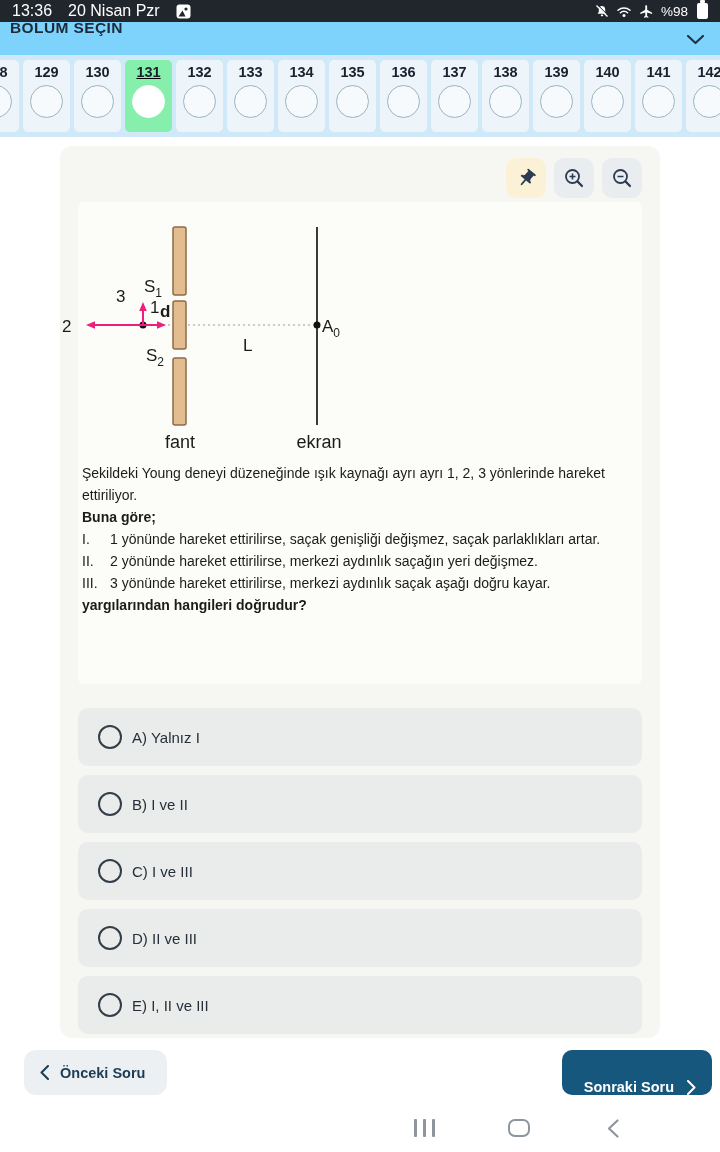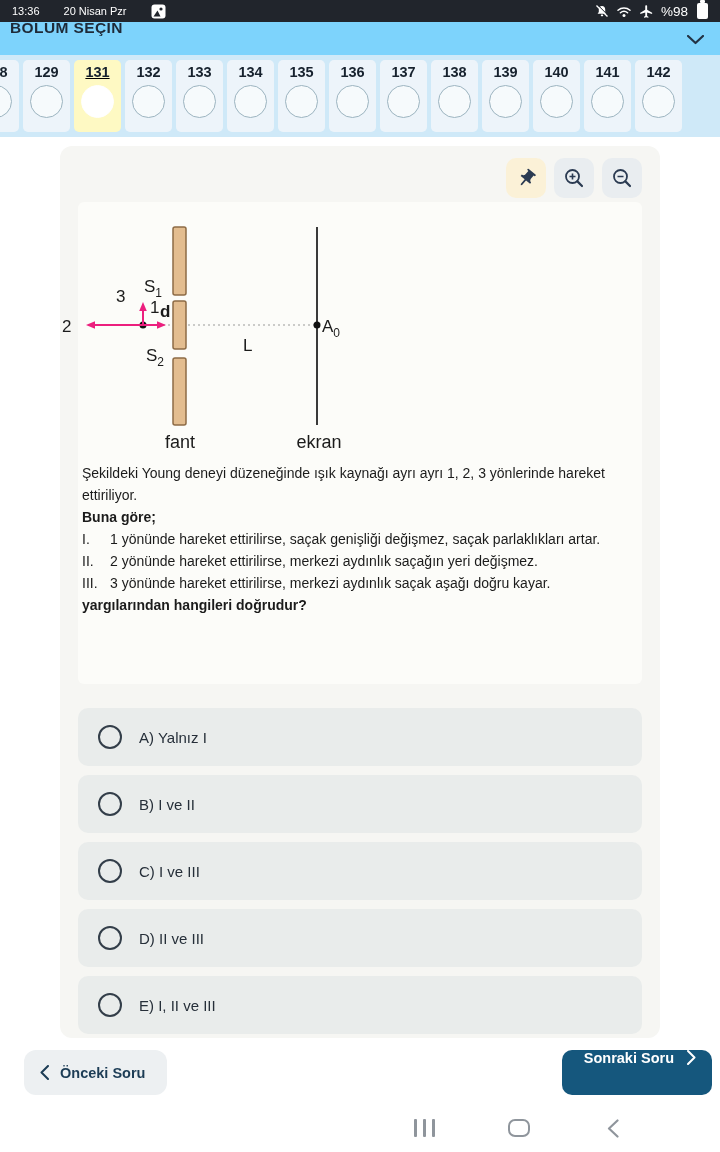--- a/index.html
+++ b/index.html
@@ -2,39 +2,39 @@
 <html><head>
 <meta charset="utf-8">
 <style>
   html,body{margin:0;padding:0;}
   body{font-family:"Liberation Sans",sans-serif;background:#fff;}
   .screen{position:relative;width:720px;height:1152px;background:#fff;overflow:hidden;}
 
   
   .status-bar{position:absolute;top:0;left:0;width:720px;height:22px;background:#21252c;
     display:flex;align-items:center;padding:0 12px;box-sizing:border-box;color:#fff;}
-  .sb-left{display:flex;align-items:center;gap:24px;font-size:11px;font-weight:400;}
+  .sb-left{display:flex;align-items:center;gap:16px;font-size:16px;font-weight:400;}
   .sb-right{margin-left:auto;display:flex;align-items:center;gap:7px;font-size:13.5px;}
   .sb-icon{display:flex;align-items:center;}
   .battery{position:relative;width:11px;height:16px;background:#fff;border-radius:2px;margin-left:2px;}
   .battery:before{content:"";position:absolute;top:-3px;left:3px;width:5px;height:3px;background:#fff;border-radius:1px;}
   .battery:after{content:"";position:absolute;top:1px;left:1px;right:1px;height:2px;background:#21252c;opacity:.0;}
 
   
   .section-header{position:absolute;top:22px;left:0;width:720px;height:33px;background:#7dd3fc;overflow:hidden;}
   .section-title{position:absolute;left:10px;top:-4px;font-size:15.5px;font-weight:700;color:#1e2a38;letter-spacing:.4px;line-height:20px;}
   .section-chevron{position:absolute;right:16px;top:9px;}
 
   
   .qstrip{position:absolute;top:55px;left:0;width:720px;height:82px;background:#cfe9f8;
     display:flex;overflow:hidden;padding-top:5px;box-sizing:border-box;}
   .qcell{flex:0 0 47px;height:72px;margin-right:4px;background:#edf4fa;border-radius:5px;
     display:flex;flex-direction:column;align-items:center;padding-top:4px;box-sizing:border-box;}
   .qcell:first-child{margin-left:-28px;}
-  .qcell.selected{background:#fef9c3;text-decoration:underline;}
+  .qcell.selected{background:#86efac;text-decoration:underline;}
   .qnum{font-size:14.5px;font-weight:700;color:#17222e;}
   .qcircle{width:33px;height:33px;border:1.5px solid #9cb4c0;border-radius:50%;margin-top:5px;background:#f6fafc;box-sizing:border-box;}
   .qcell.selected .qcircle{background:#fff;border-color:#fff;}
 
   
   .card{position:absolute;left:60px;top:146px;width:600px;height:892px;background:#f6f6f3;border-radius:12px;overflow:hidden;}
   .card-head{display:flex;align-items:flex-start;padding:12px 18px 0 22px;}
   .badge{background:#2b3b52;color:#fff;font-size:13.5px;font-weight:700;padding:12px 14px;border-radius:9px;}
   .head-tools{margin-left:auto;display:flex;gap:8px;}
   .tool-btn{width:40px;height:40px;border-radius:10px;display:flex;align-items:center;justify-content:center;border:none;padding:0;cursor:pointer;}
@@ -46,31 +46,31 @@
   .diagram{position:absolute;left:0;top:76px;}
 
   .qtext{position:absolute;left:22px;top:316px;width:560px;font-size:14px;line-height:22px;color:#1b1b1b;}
   .qtext .bold{font-weight:700;}
   .item{display:flex;}
   .item .numeral{flex:0 0 28px;}
   .item .itext{flex:1;}
 
   .options{position:absolute;left:18px;top:562px;width:564px;display:flex;flex-direction:column;gap:9px;}
   .option{height:58px;background:#e9eceb;border-radius:10px;display:flex;align-items:center;
-    padding:0 20px;gap:17px;box-sizing:border-box;cursor:pointer;}
+    padding:0 20px;gap:10px;box-sizing:border-box;cursor:pointer;}
   .ocircle{width:24px;height:24px;border:2.5px solid #333e49;border-radius:50%;flex:none;box-sizing:border-box;background:transparent;}
   .olabel{font-size:15px;color:#262f39;}
 
   
   .footer{position:absolute;left:0;top:1038px;width:720px;height:67px;background:#fff;}
   .prev-btn{position:absolute;left:24px;top:12px;height:45px;padding:0 22px 0 16px;background:#edf0f2;
     border:none;border-radius:12px;display:flex;align-items:center;gap:11px;color:#1c3c55;
     font-size:14.5px;font-weight:700;font-family:inherit;cursor:pointer;}
   .next-btn{position:absolute;right:8px;top:12px;height:45px;padding:0 16px 0 22px;background:#15577d;
-    border:none;border-radius:10px;display:flex;align-items:flex-start;gap:13px;color:#fff;
+    border:none;border-radius:10px;display:flex;align-items:flex-end;gap:13px;color:#fff;
     font-size:14.5px;font-weight:700;font-family:inherit;cursor:pointer;}
 
   
   .androidbar{position:absolute;left:0;top:1105px;width:720px;height:47px;background:#fff;}
   .nav-recents{position:absolute;left:414px;top:14px;display:flex;gap:6px;}
   .nav-recents span{display:block;width:3px;height:18px;background:#8f959c;border-radius:1px;}
   .nav-home{position:absolute;left:508px;top:14px;width:22px;height:18px;border:2.5px solid #8f959c;border-radius:7px;box-sizing:border-box;}
   .nav-back{position:absolute;left:607px;top:14px;}
 </style>
 </head>
@@ -125,20 +125,24 @@
     </span>
   </div>
 
   <div class="qstrip">
       <div class="qcell">
         <div class="qnum">128</div>
         <div class="qcircle"></div>
       </div>
       <div class="qcell">
         <div class="qnum">129</div>
+        <div class="qcircle"></div>
+      </div>
+      <div class="qcell">
+        <div class="qnum">130</div>
         <div class="qcircle"></div>
       </div>
       <div class="qcell selected">
         <div class="qnum">131</div>
         <div class="qcircle"></div>
       </div>
       <div class="qcell">
         <div class="qnum">132</div>
         <div class="qcircle"></div>
       </div>

